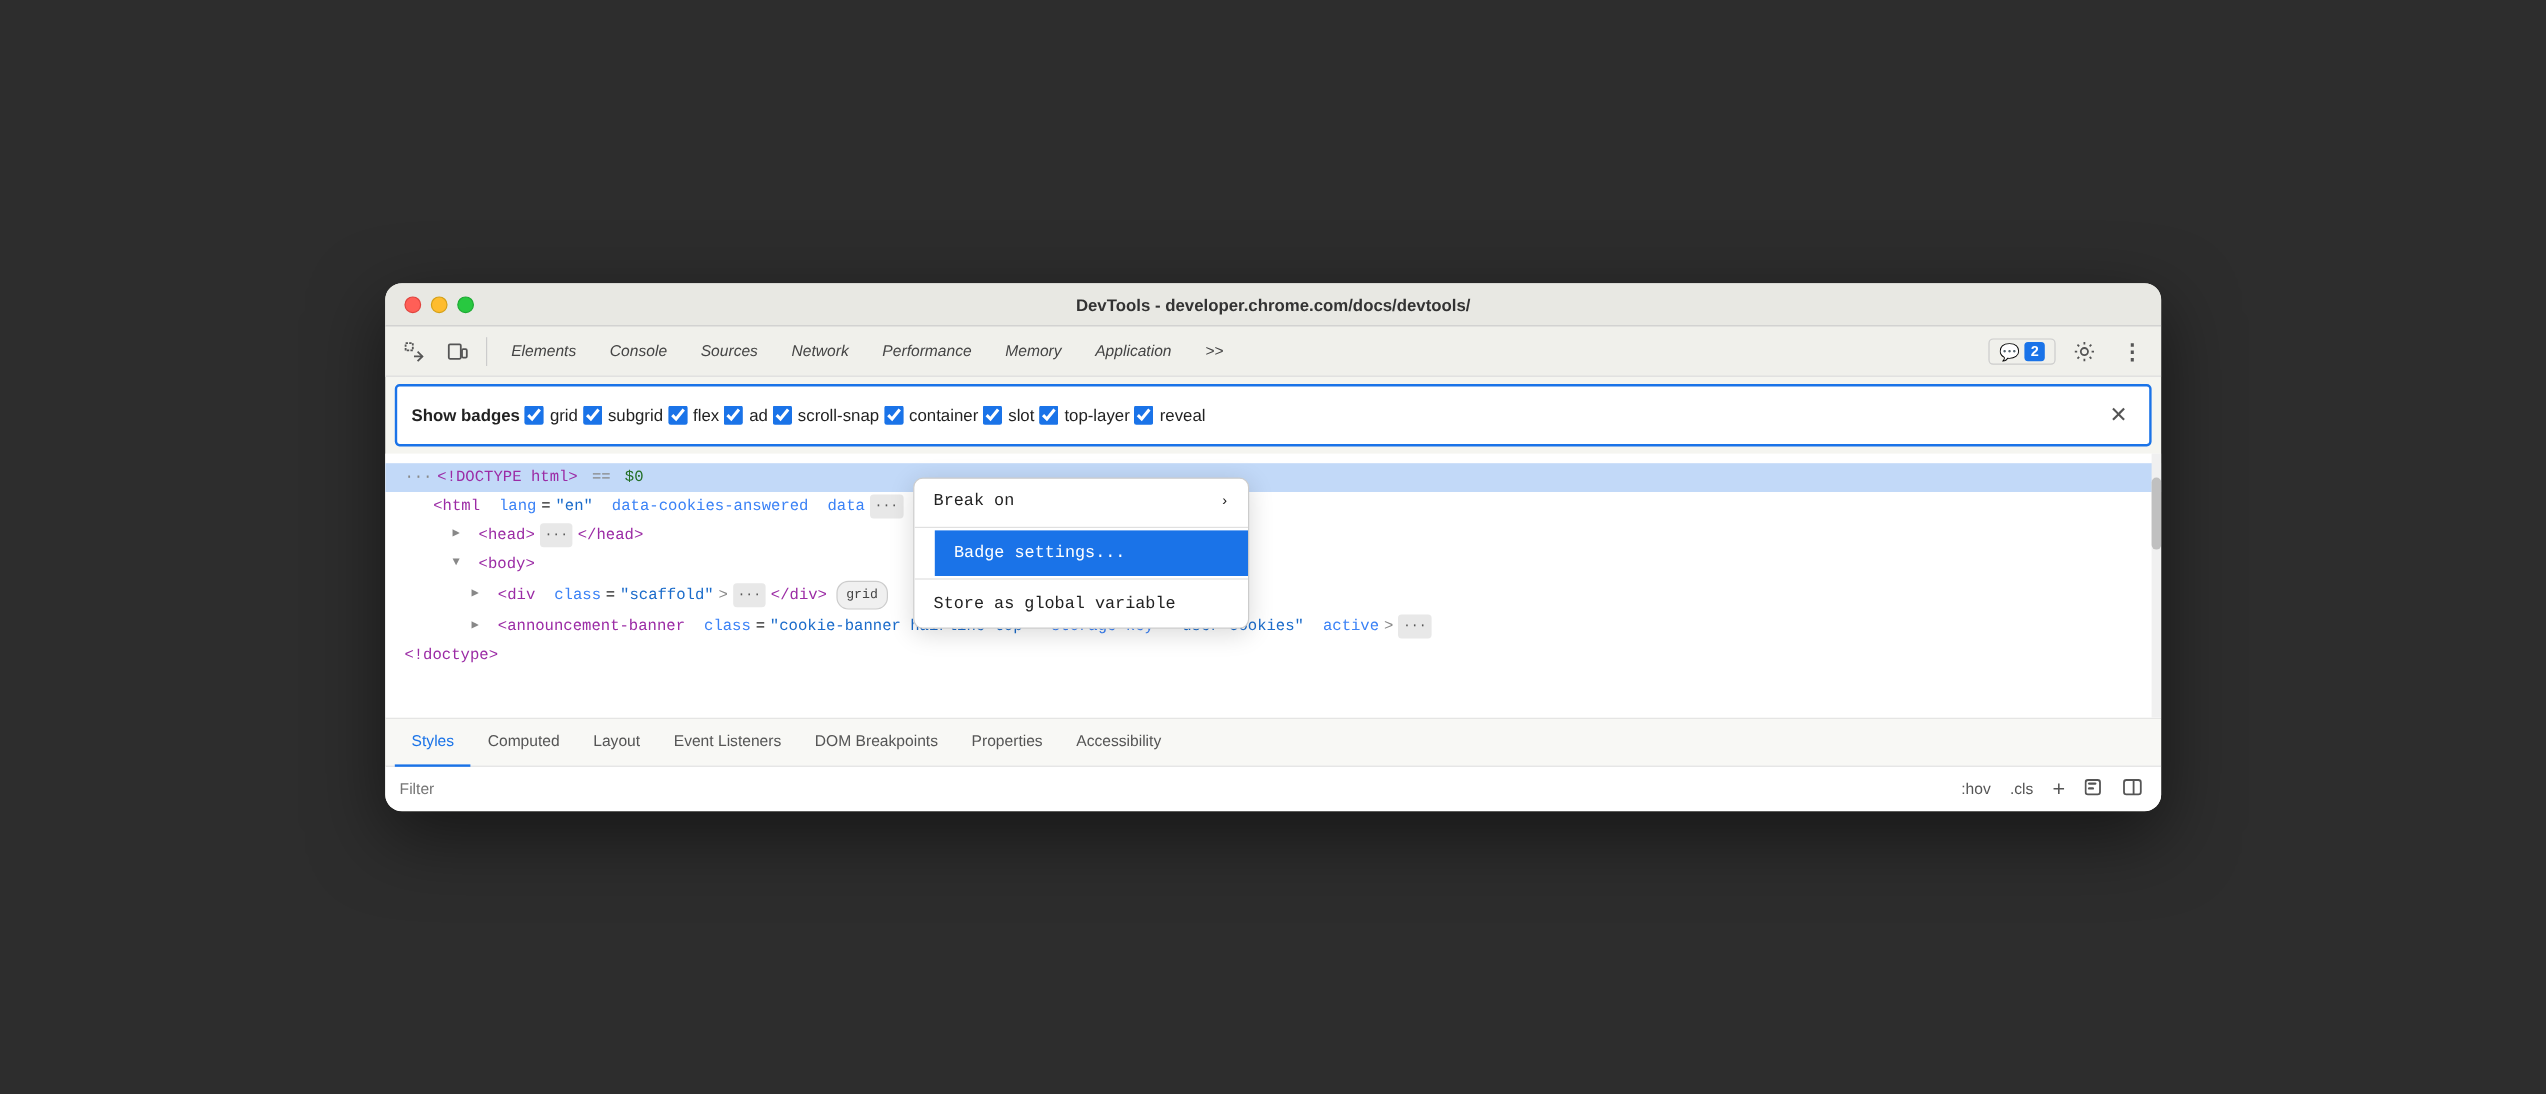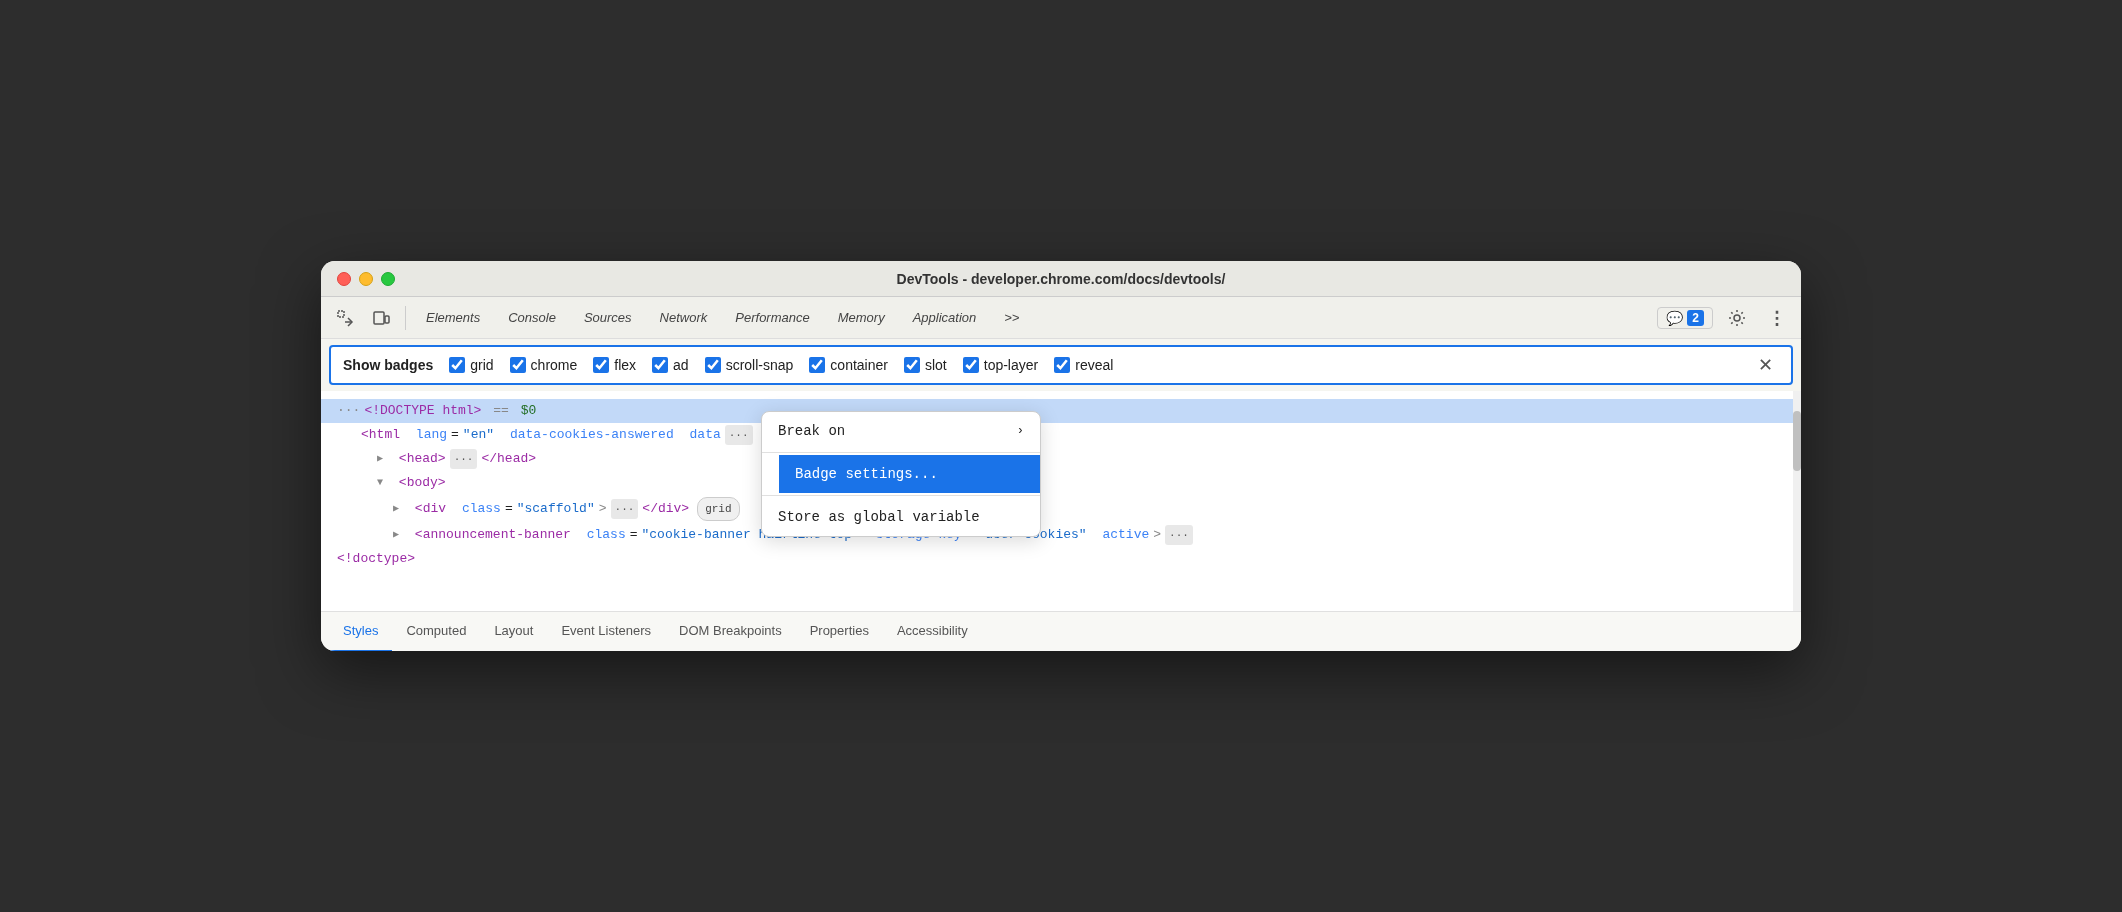--- a/index.html
+++ b/index.html
@@ -114,24 +114,24 @@
       font-size: 12px;
       font-weight: 600;
     }
     
     .badge-settings-bar {
       background: white;
       border: 2.5px solid #1a73e8;
       border-radius: 4px;
       margin: 6px 8px;
       padding: 0 12px;
-      height: 40px;
-      display: flex;
-      align-items: center;
-      gap: 16px;
+      height: 52px;
+      display: flex;
+      align-items: center;
+      gap: 4px;
     }
     .badge-label {
       font-size: 14px;
       font-weight: 700;
       color: #222;
       white-space: nowrap;
     }
     .badge-item {
       display: flex;
       align-items: center;
@@ -363,21 +363,21 @@
   </div>
 
   <div class="badge-settings-bar">
     <span class="badge-label">Show badges</span>
     <div class="badge-item">
       <input type="checkbox" class="badge-checkbox" checked="" style="">
       <span>grid</span>
     </div>
     <div class="badge-item">
       <input type="checkbox" class="badge-checkbox" checked="" style="">
-      <span>chrome</span>
+      <span>subgrid</span>
     </div>
     <div class="badge-item">
       <input type="checkbox" class="badge-checkbox" checked="" style="">
       <span>flex</span>
     </div>
     <div class="badge-item">
       <input type="checkbox" class="badge-checkbox" checked="" style="">
       <span>ad</span>
     </div>
     <div class="badge-item">
@@ -517,14 +517,35 @@
       <span>DOM Breakpoints</span>
     </button>
     <button class="panel-tab">
       <span>Properties</span>
     </button>
     <button class="panel-tab">
       <span>Accessibility</span>
     </button>
   </div>
 
+  <div class="filter-bar">
+    <input type="text" class="filter-input" placeholder="Filter" style="">
+    <div class="filter-actions">
+      <button class="filter-action-btn">:hov</button>
+      <button class="filter-action-btn">.cls</button>
+      <button class="filter-action-btn" style="font-size:18px;">+</button>
+      <button class="filter-action-btn">
+        <svg width="16" height="16" viewBox="0 0 16 16" fill="none">
+          <rect x="1" y="2" width="12" height="12" rx="2" stroke="#555" stroke-width="1.5" fill="none"></rect>
+          <rect x="3" y="4" width="7" height="2" fill="#555" rx="1"></rect>
+          <rect x="3" y="8" width="5" height="2" fill="#555" rx="1"></rect>
+        </svg>
+      </button>
+      <button class="filter-action-btn">
+        <svg width="16" height="16" viewBox="0 0 16 16" fill="none">
+          <rect x="1" y="2" width="14" height="12" rx="2" stroke="#555" stroke-width="1.5" fill="none"></rect>
+          <line x1="9" y1="2" x2="9" y2="14" stroke="#555" stroke-width="1.5"></line>
+        </svg>
+      </button>
+    </div>
+  </div>
 
 </div>
 
 </body></html>

